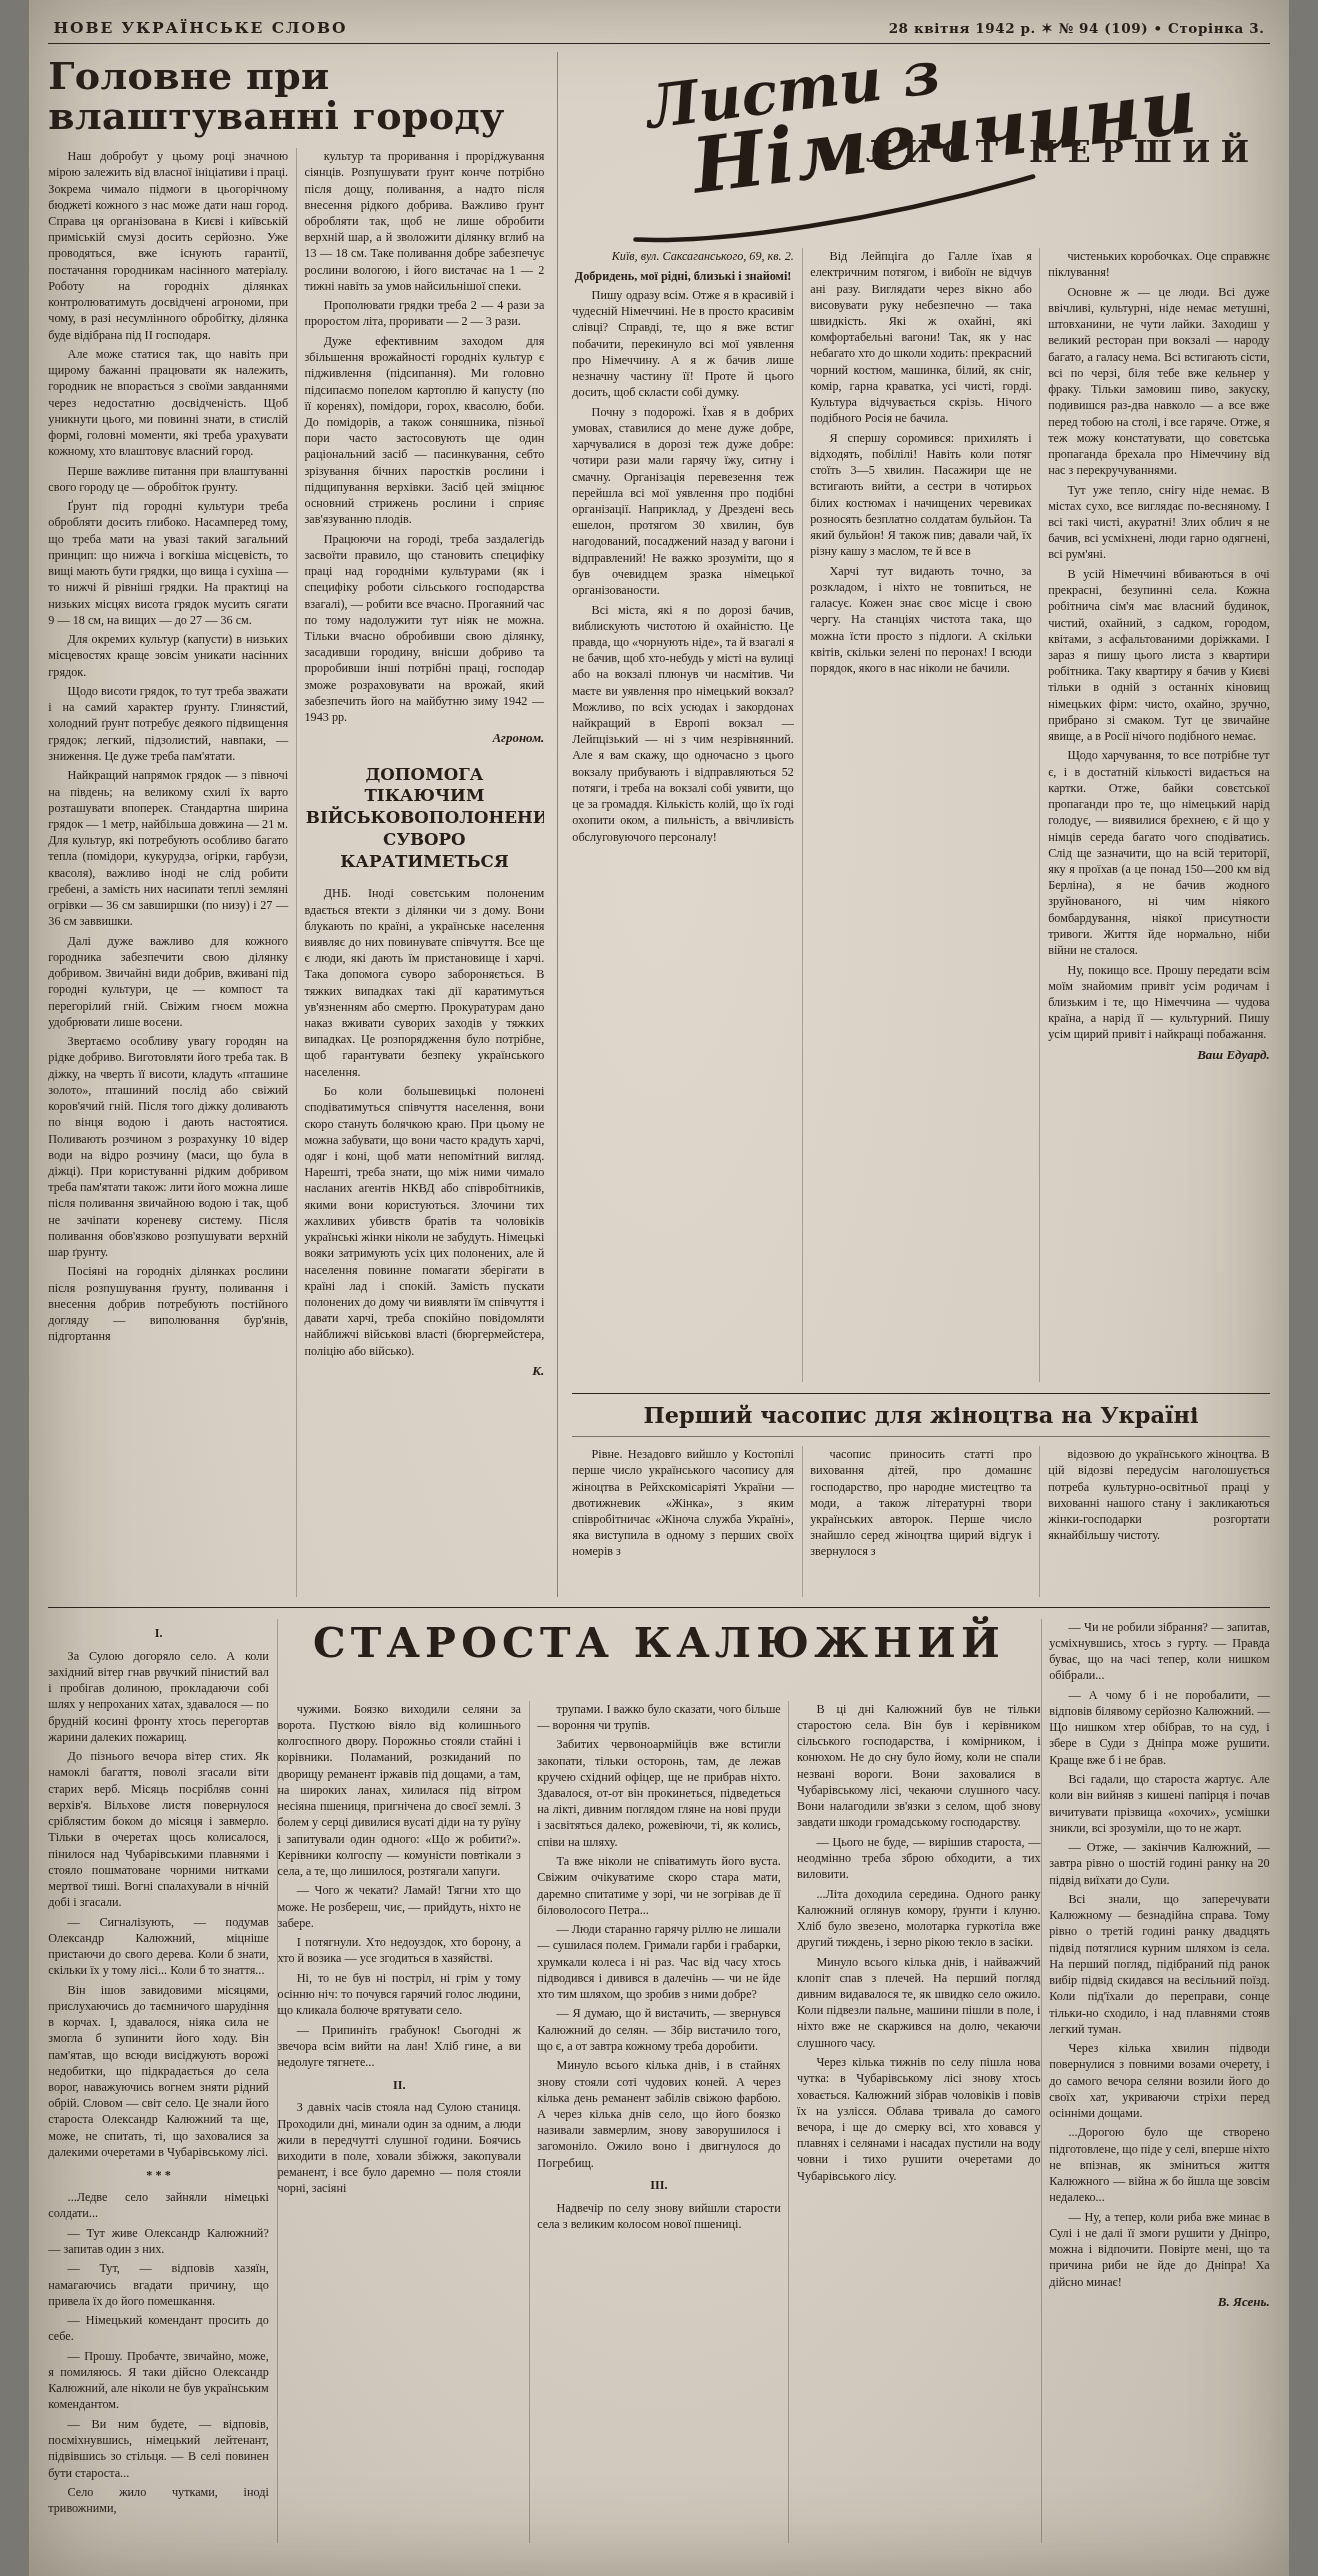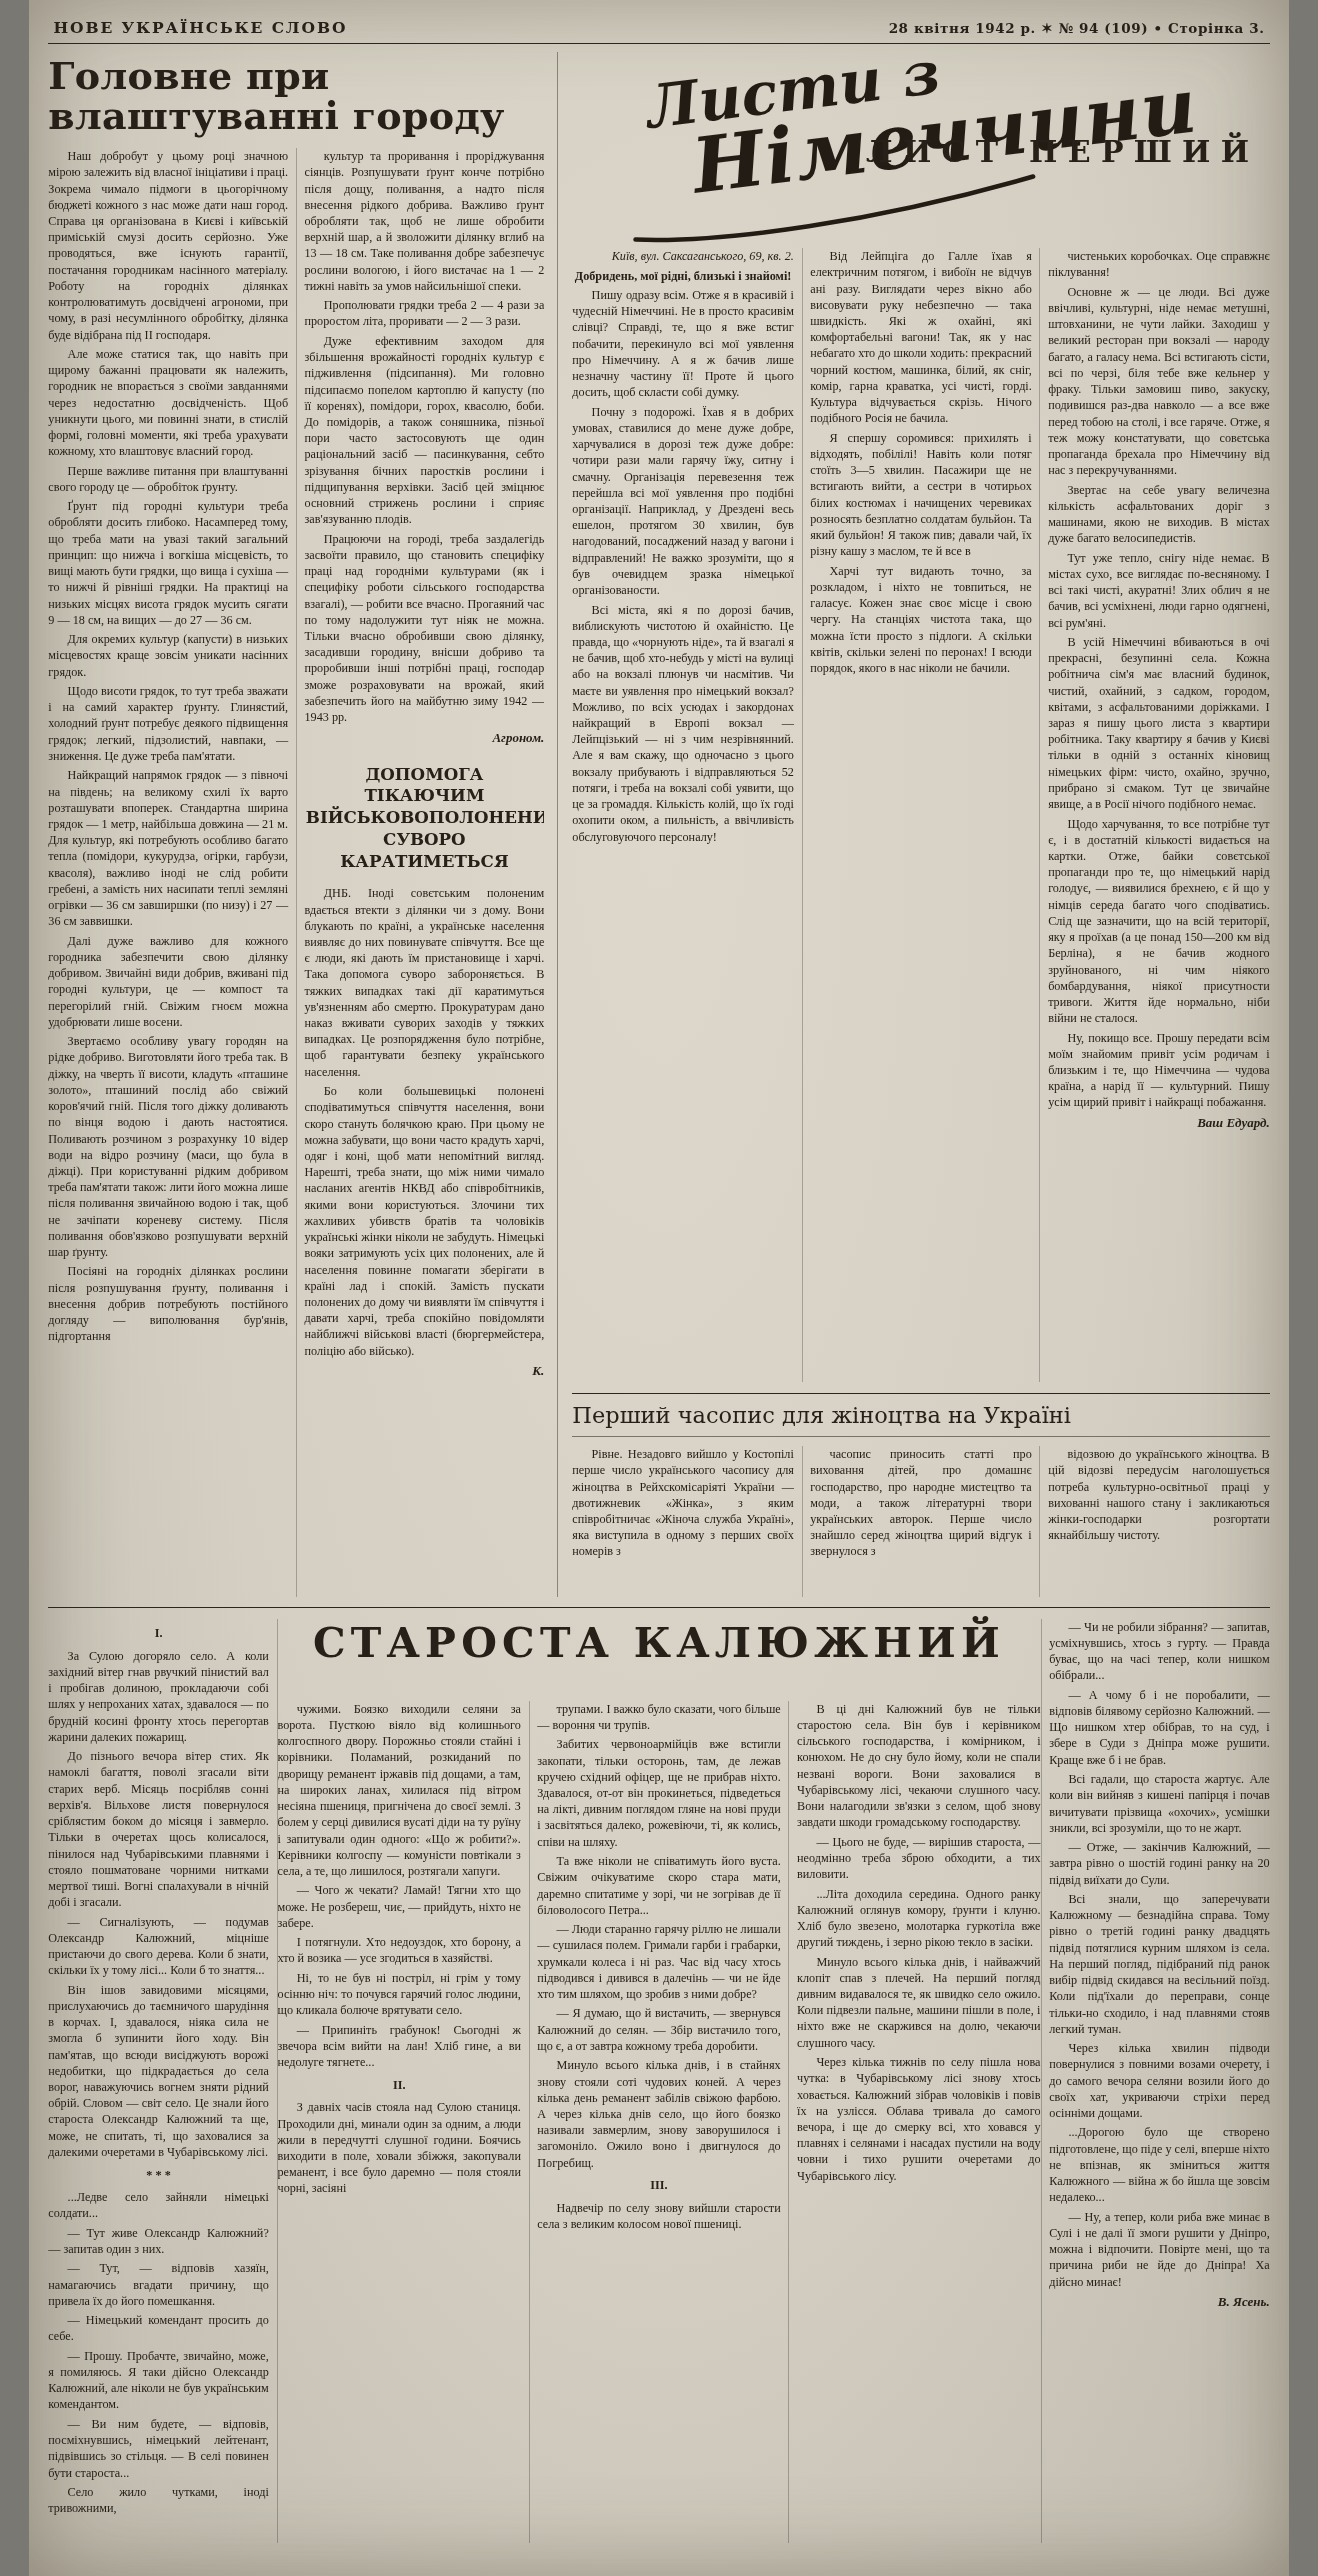--- a/index.html
+++ b/index.html
@@ -38,21 +38,21 @@
   .script{position:absolute;left:71px;top:-5.2px;transform:rotate(-7deg);font-family:"DejaVu Serif",serif;font-style:italic;font-weight:bold;color:#221c15;}
   .script .l1{font-size:59px;line-height:.95;display:block;margin-left:6.4px;}
   .script .l2{font-size:76px;line-height:.95;display:block;margin-left:45px;letter-spacing:1.3px;}
   .flourish{position:absolute;left:58px;top:137px;transform:rotate(-7deg);}
   .list-pershyi{position:absolute;right:10.3px;top:82px;font-family:"DejaVu Serif",serif;font-weight:bold;font-size:30px;letter-spacing:10.3px;white-space:nowrap;}
   .letter-cols{flex:1;min-height:0;display:flex;}
   .letter-address{text-indent:0 !important;text-align:right;font-style:italic;}
   .letter-salutation{text-indent:0 !important;font-weight:bold;text-align:center;}
 
   .zhinka{flex:0 0 auto;margin-top:10.3px;border-top:1.3px solid #2a251d;padding-top:6.4px;}
-  .zhinka h2{text-align:left;font-family:"DejaVu Serif",serif;font-weight:normal;font-size:22.5px;margin:2.6px 0 9px;border-bottom:0.6px solid rgba(42,37,29,.55);padding-bottom:7.7px;}
+  .zhinka h2{text-align:center;font-family:"DejaVu Serif",serif;font-weight:bold;font-size:22.5px;margin:2.6px 0 9px;border-bottom:0.6px solid rgba(42,37,29,.55);padding-bottom:7.7px;}
   .zhinka .cols{height:151px;}
 
   
   .bottom{margin-top:10.3px;border-top:1.9px solid #2a251d;padding-top:10.3px;}
   .bottom-grid{display:flex;height:924px;}
   .b-side{flex:1;min-width:0;}
   .center-wrap{flex:0 0 765px;display:flex;flex-direction:column;box-sizing:border-box;border-left:0.6px solid rgba(42,37,29,.30);border-right:0.6px solid rgba(42,37,29,.30);margin:0 0;}
   h2.starosta{text-align:center;font-family:"DejaVu Serif",serif;font-weight:bold;font-size:41px;letter-spacing:5.2px;margin:0 0 13px;}
   .center-cols{display:flex;flex:1;min-height:0;margin-top:21px;}
 </style>
@@ -129,21 +129,20 @@
         </div>
         <div class="coltext">
             <p>Від Лейпціга до Галле їхав я електричним потягом, і вибоїн не відчув ані разу. Виглядати через вікно або висовувати руку небезпечно — така швидкість. Які ж охайні, які комфортабельні вагони! Так, як у нас небагато хто до школи ходить: прекрасний чорний костюм, машинка, білий, як сніг, комір, гарна краватка, усі чисті, горді. Культура відчувається скрізь. Нічого подібного Росія не бачила.</p>
             <p>Я спершу соромився: прихилять і відходять, побілілі! Навіть коли потяг стоїть 3—5 хвилин. Пасажири ще не встигають вийти, а сестри в чотирьох білих костюмах і начищених черевиках розносять безплатно солдатам бульйон. Та який бульйон! Я також пив; давали чай, їх різну кашу з маслом, те й все в</p>
             <p>Харчі тут видають точно, за розкладом, і ніхто не товпиться, не галасує. Кожен знає своє місце і свою чергу. На станціях чистота така, що можна їсти просто з підлоги. А скільки квітів, скільки зелені по перонах! І всюди порядок, якого в нас ніколи не бачили.</p>
           </div>
         <div class="coltext">
           <div>
               <p>чистеньких коробочках. Оце справжнє піклування!</p>
               <p>Основне ж — це люди. Всі дуже ввічливі, культурні, ніде немає метушні, штовханини, не чути лайки. Заходиш у великий ресторан при вокзалі — народу багато, а галасу нема. Всі встигають сісти, всі по черзі, біля тебе вже кельнер у фраку. Тільки замовиш пиво, закуску, подивишся раз-два навколо — а все вже перед тобою на столі, і все гаряче. Отже, я теж можу констатувати, що совєтська пропаганда брехала про Німеччину від нас з перекручуваннями.</p>
-              <p>Звертає на себе увагу величезна кількість асфальтованих доріг з машинами, якою не виходив. В містах дуже багато велосипедистів.</p>
               <p>Тут уже тепло, снігу ніде немає. В містах сухо, все виглядає по-весняному. І всі такі чисті, акуратні! Злих облич я не бачив, всі усміхнені, люди гарно одягнені, всі рум'яні.</p>
               <p>В усій Німеччині вбиваються в очі прекрасні, безупинні села. Кожна робітнича сім'я має власний будинок, чистий, охайний, з садком, городом, квітами, з асфальтованими доріжками. І зараз я пишу цього листа з квартири робітника. Таку квартиру я бачив у Києві тільки в одній з останніх кіновищ німецьких фірм: чисто, охайно, зручно, прибрано зі смаком. Тут це звичайне явище, а в Росії нічого подібного немає.</p>
               <p>Щодо харчування, то все потрібне тут є, і в достатній кількості видається на картки. Отже, байки совєтської пропаганди про те, що німецький нарід голодує, — виявилися брехнею, є й що у німців середа багато чого сподіватись. Слід ще зазначити, що на всій території, яку я проїхав (а це понад 150—200 км від Берліна), я не бачив жодного зруйнованого, ні чим ніякого бомбардування, ніякої присутности тривоги. Життя йде нормально, ніби війни не сталося.</p>
               <p>Ну, покищо все. Прошу передати всім моїм знайомим привіт усім родичам і близьким і те, що Німеччина — чудова країна, а нарід її — культурний. Пишу усім щирий привіт і найкращі побажання.</p>
             </div>
           <p class="sig">Ваш Едуард.</p>
         </div>
       </div>
 
       <section class="zhinka">

